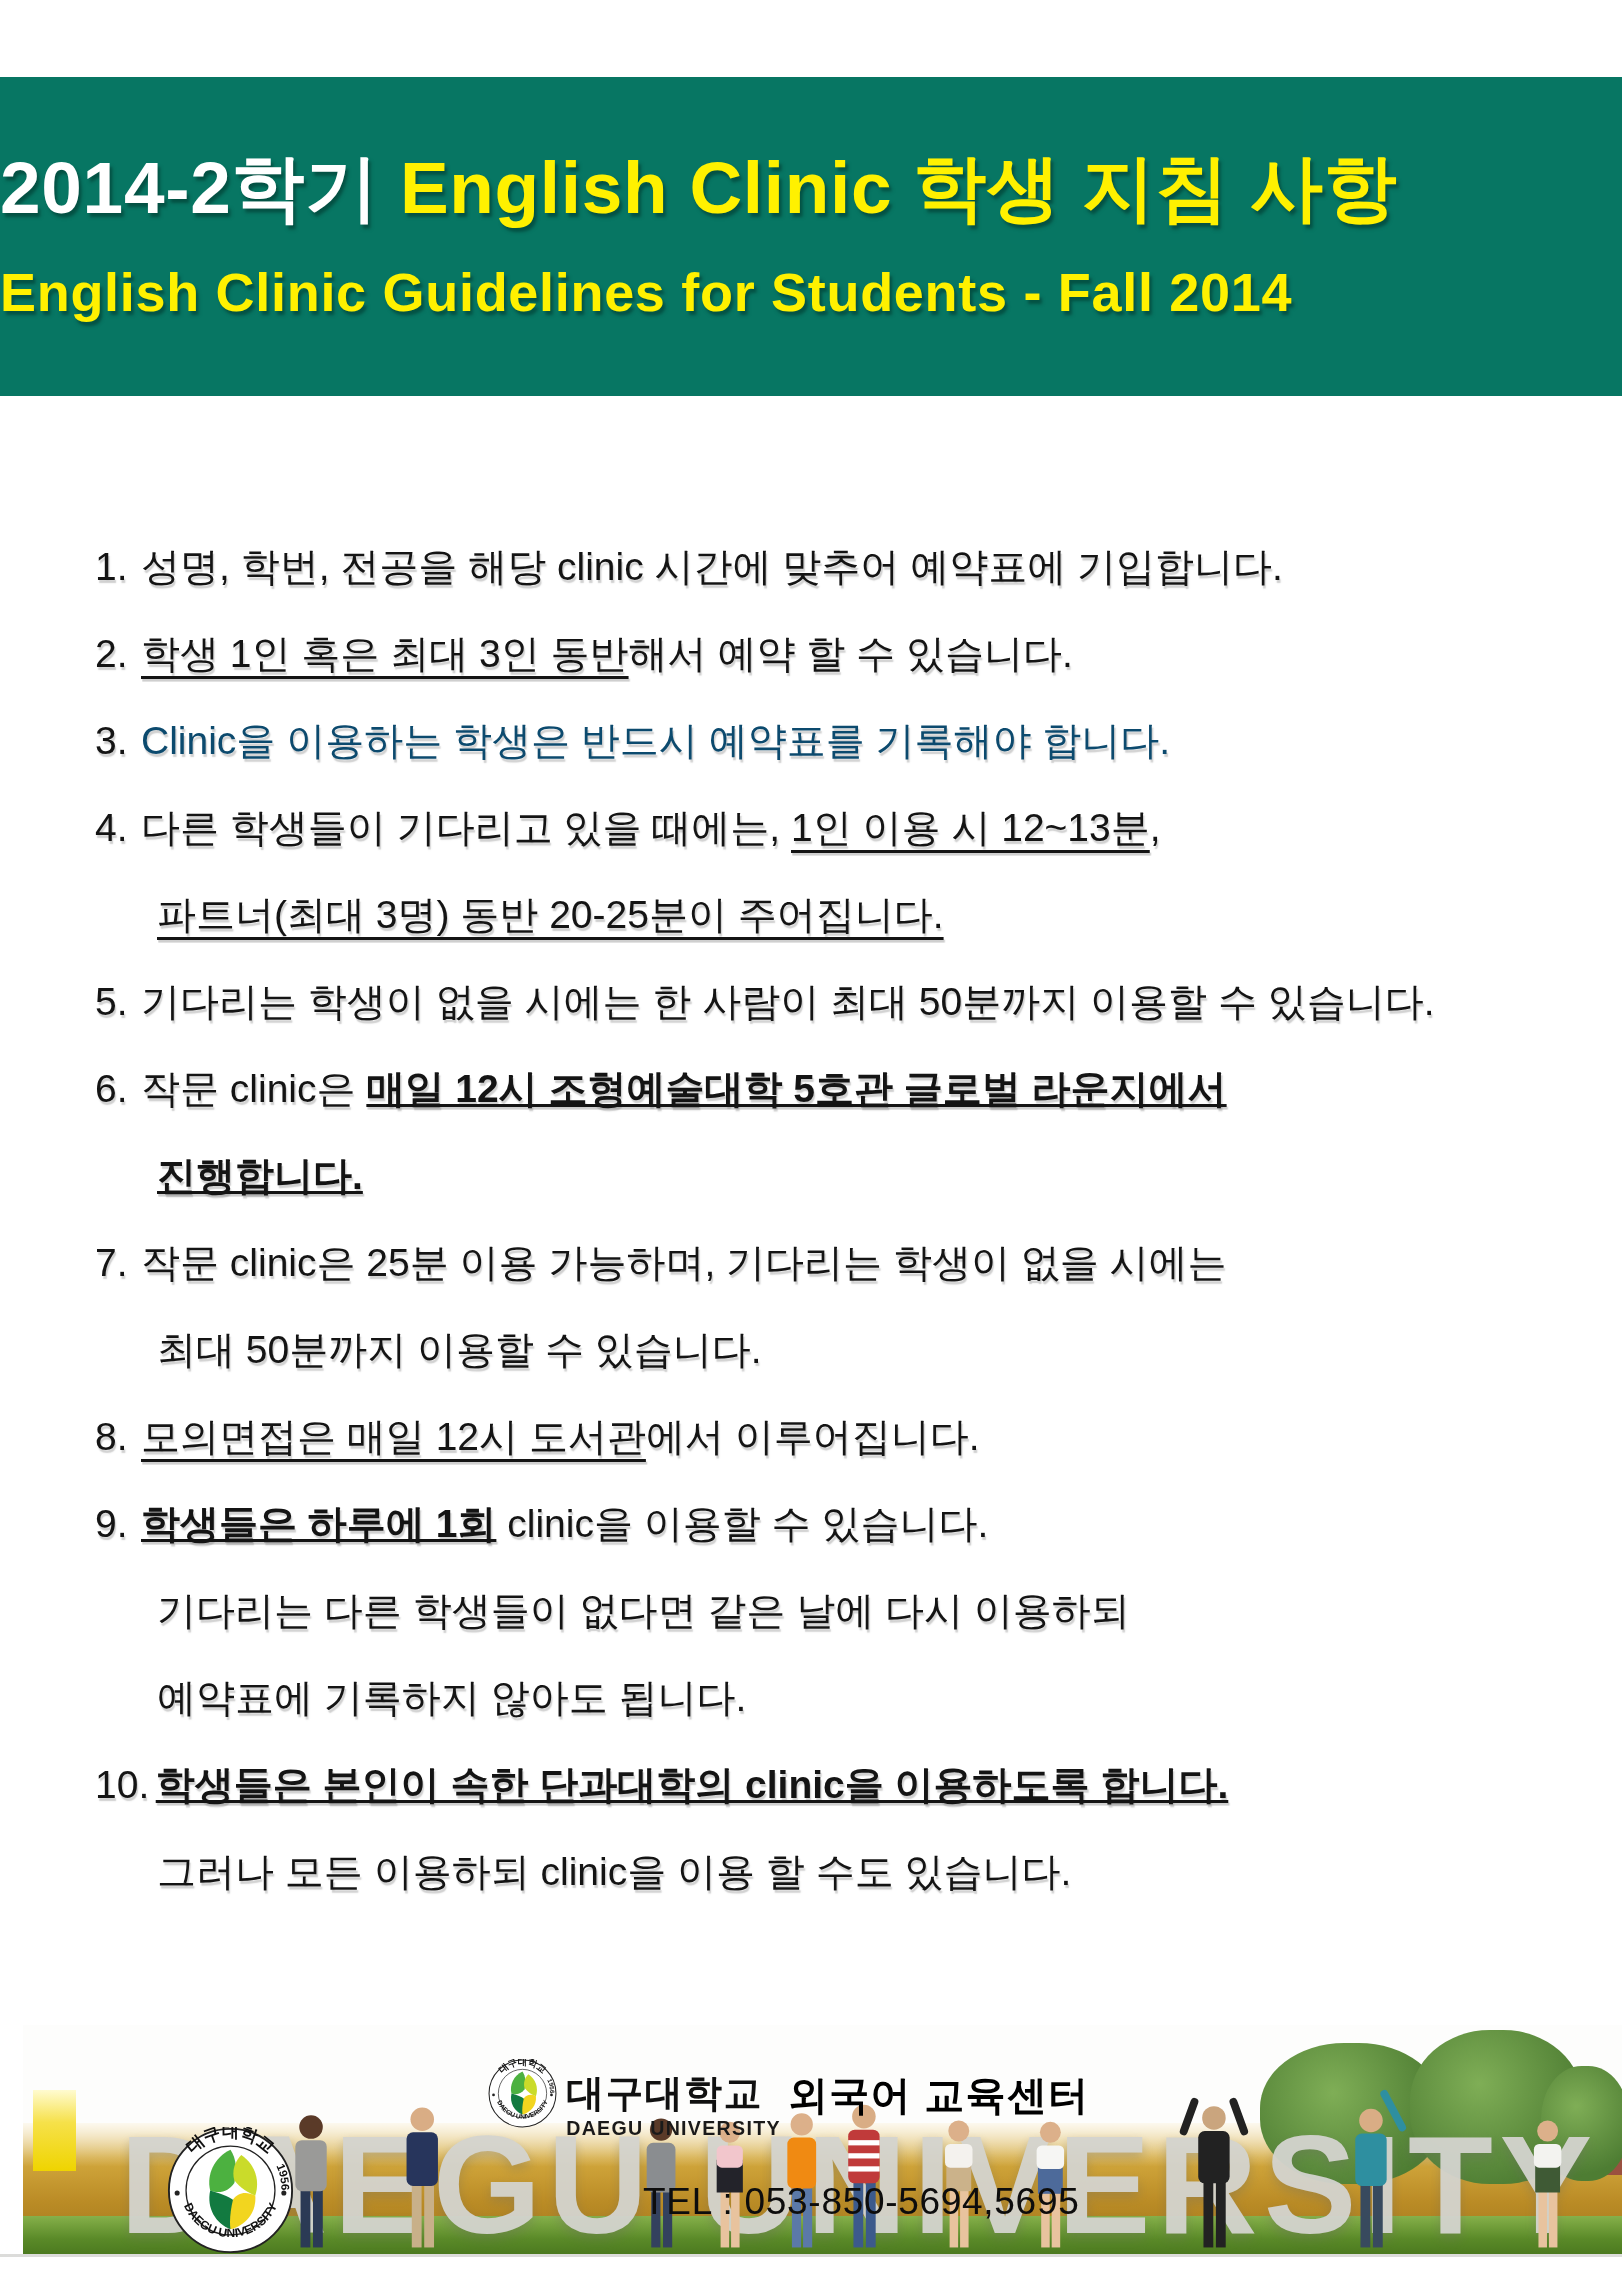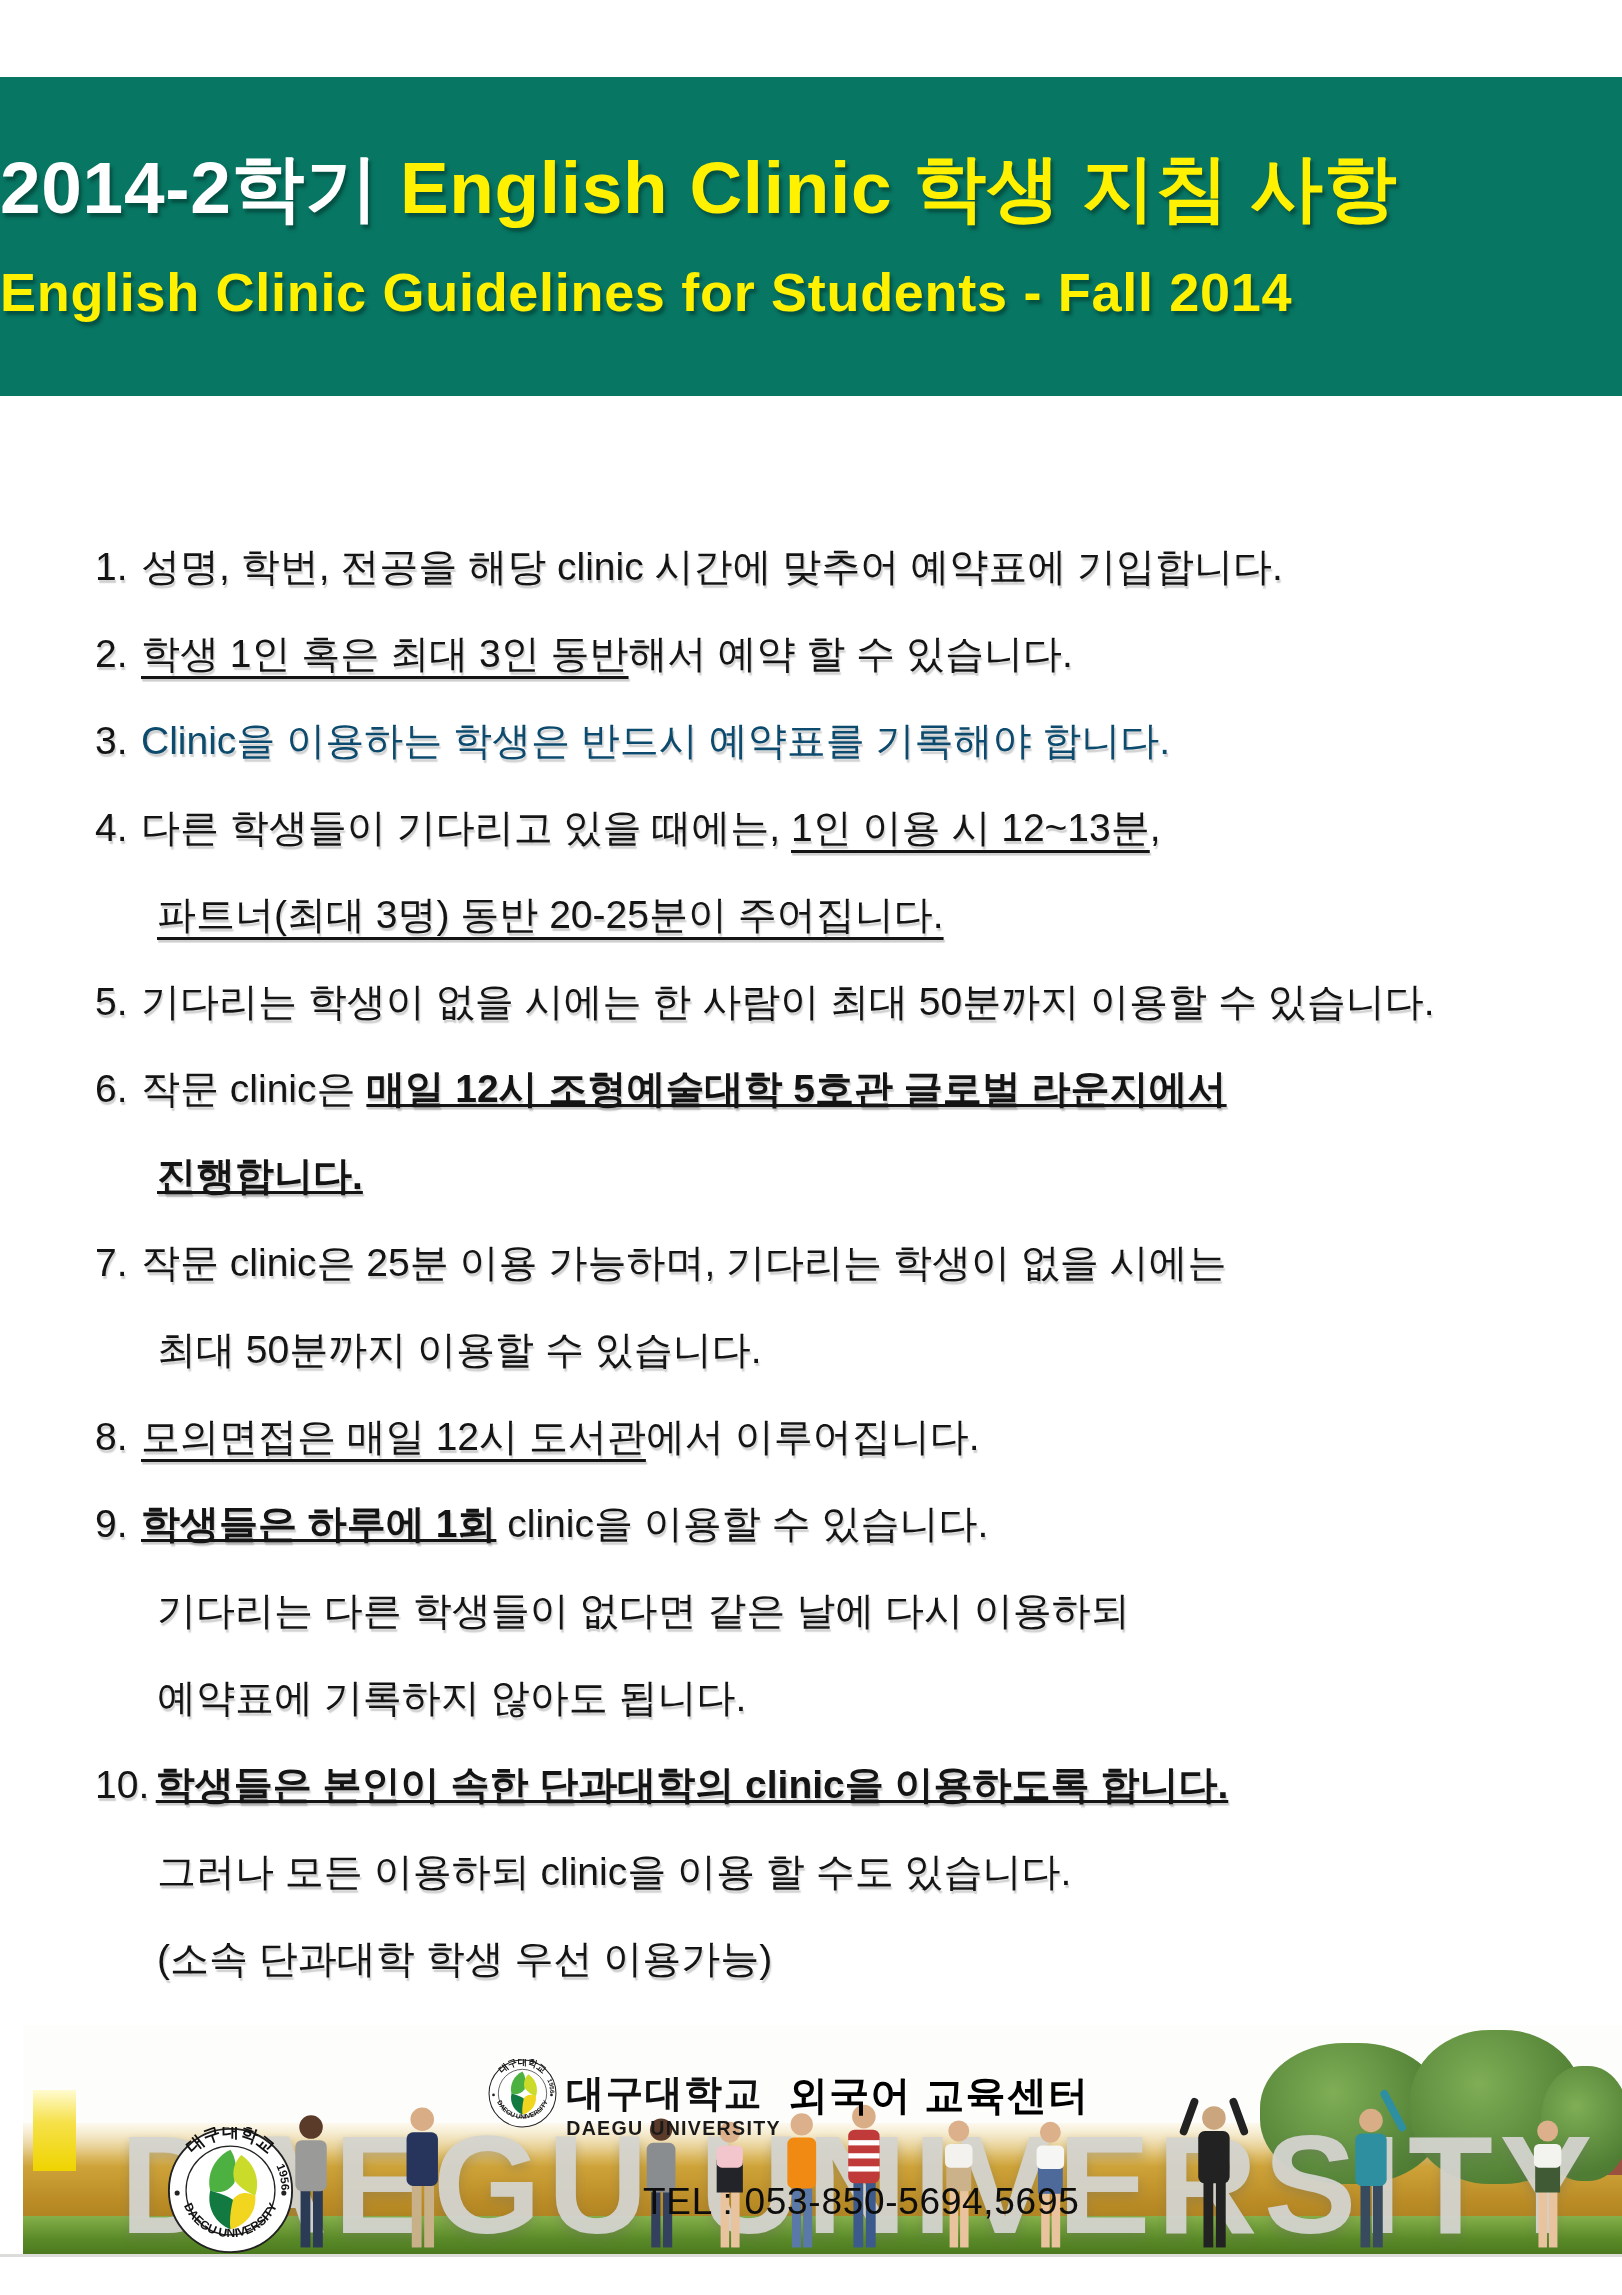--- a/index.html
+++ b/index.html
@@ -106,21 +106,20 @@
     <div class="line"><span class="num">6.</span><span>작문 clinic은 </span><span class="b">매일 12시 조형예술대학 5호관 글로벌 라운지에서</span></div>
     <div class="line cont"><span class="b">진행합니다.</span></div>
     <div class="line"><span class="num">7.</span><span>작문 clinic은 25분 이용 가능하며, 기다리는 학생이 없을 시에는</span></div>
     <div class="line cont"><span>최대 50분까지 이용할 수 있습니다.</span></div>
     <div class="line"><span class="num">8.</span><span class="u">모의면접은 매일 12시 도서관</span><span>에서 이루어집니다.</span></div>
     <div class="line"><span class="num">9.</span><span class="b">학생들은 하루에 1회</span><span> clinic을 이용할 수 있습니다.</span></div>
     <div class="line cont"><span>기다리는 다른 학생들이 없다면 같은 날에 다시 이용하되</span></div>
     <div class="line cont"><span>예약표에 기록하지 않아도 됩니다.</span></div>
     <div class="line"><span class="num">10.</span><span class="b">학생들은 본인이 속한 단과대학의 clinic을 이용하도록 합니다.</span></div>
     <div class="line cont"><span>그러나 모든 이용하되 clinic을 이용 할 수도 있습니다.</span></div>
-    <div class="line cont"><span>(소속 단과대학 학생 우선 이용가능)</span></div>
   </main>
 
 <footer class="photo">
   <div class="wheat"></div>
   <div class="grass"></div>
   <div class="building"></div>
   <div class="tree t1"></div>
   <div class="tree t2"></div>
   <div class="tree t3"></div>
   <div class="bigletters">DAEGU UNIVERSITY</div>

